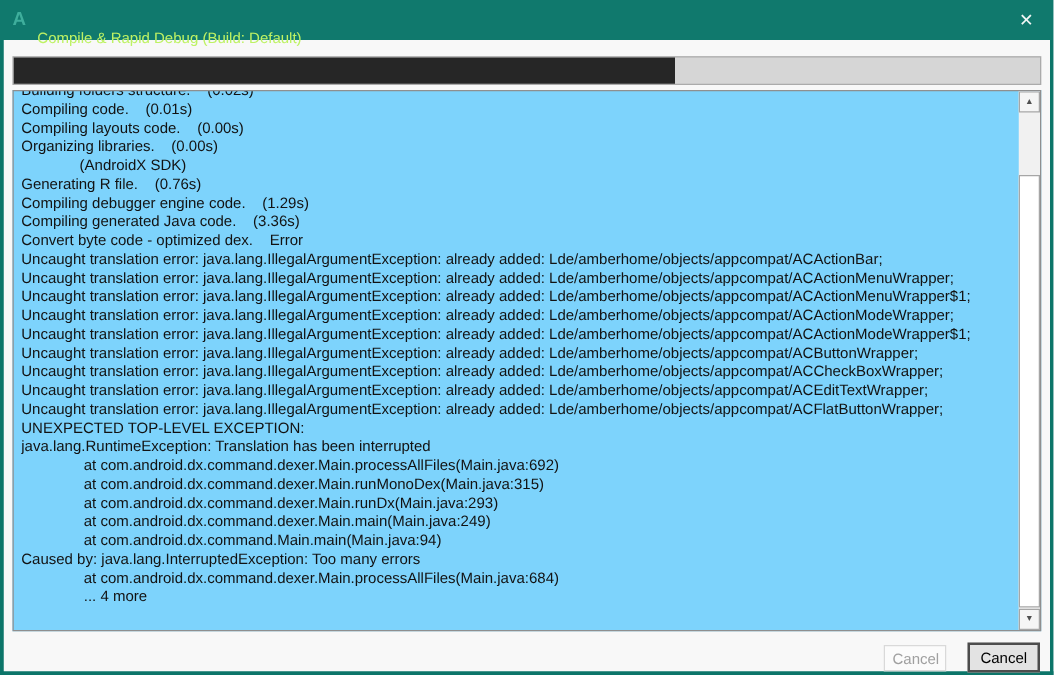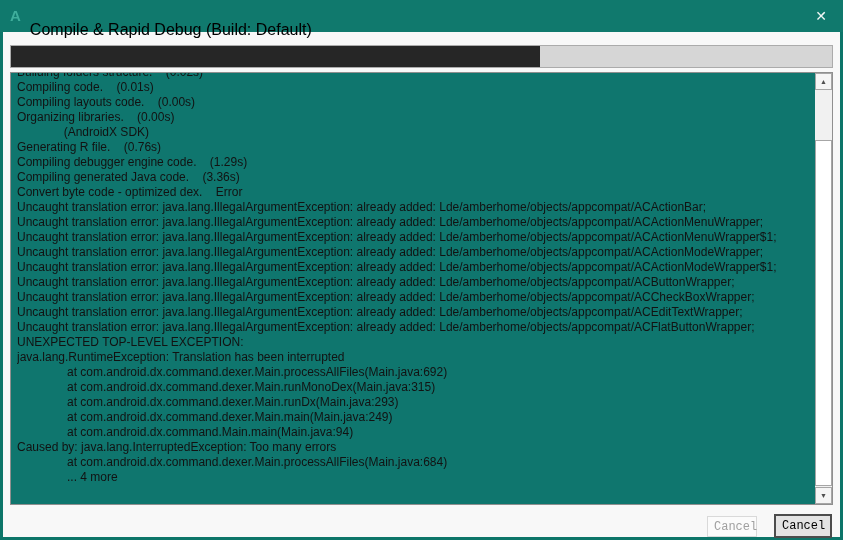--- a/index.html
+++ b/index.html
@@ -12,41 +12,41 @@
   .titlebar {
     position:absolute; left:0; top:0; width:843px; height:32px;
     background:var(--accent-titlebar,#10796d);
     display:flex; align-items:center;
   }
   .app-icon {
     margin-left:10px; font-weight:bold; font-size:15px;
     color:var(--accent-icon,#3fae9c); line-height:32px;
   }
   .title {
-    margin-left:9px; color:#000000; font-size:16px; line-height:32px;margin-top:28px;
+    margin-left:9px; color:#bef264; font-size:12px; line-height:32px;margin-top:28px;
   }
   .close-btn {
     position:absolute; right:0; top:0; width:44px; height:32px;
     display:flex; align-items:center; justify-content:center; cursor:pointer;
   }
   .close-btn span { color:#f2f7f6; font-size:14px; }
   .edge { position:absolute; background:var(--accent,#0c7569); }
   .edge-left  { left:0; top:32px; width:3px; height:508px; }
   .edge-right { left:840px; top:32px; width:3px; height:508px; }
   .edge-bottom{ left:0; top:537px; width:843px; height:3px; }
   .progressbar {
     position:absolute; left:10px; top:45px; width:823px; height:23px;
     background:var(--progress-track,#d6d6d6); border:1px solid #ababab;
   }
   .progress-fill {
     height:100%; background:var(--progress-fill,#262626); width:0%;
   }
   .log-box {
     position:absolute; left:10px; top:72px; width:823px; height:433px;
-    background:#0f766e; border:1px solid #8f8f8f; overflow:hidden;
+    background:#7dd3fc; border:1px solid #8f8f8f; overflow:hidden;
   }
   .log-lines {
     position:absolute; left:6px; top:-8px; right:20px;
     font-size:12px; line-height:15px; color:#121212;
     white-space:pre; overflow:hidden;
   }
   .scrollbar {
     position:absolute; right:0; top:0; bottom:0; width:17px;
     background:#f1f1f1; display:flex; flex-direction:column;
   }
@@ -54,21 +54,21 @@
     height:17px; flex:0 0 17px; background:#f5f5f5; border:1px solid #a6a6a6;
     display:flex; align-items:center; justify-content:center; cursor:pointer;
   }
   .sb-btn span { font-size:7px; color:#4f4f4f; line-height:7px; }
   .sb-track { position:relative; flex:1 1 auto; }
   .sb-thumb {
     position:absolute; left:0; width:17px; top:50px; height:346px;
     background:#ffffff; border:1px solid #a6a6a6; cursor:pointer;
   }
   .btn {
-    position:absolute; font-family:Liberation Mono, monospace;
+    position:absolute; font-family:Liberation Sans, sans-serif;
     font-size:12px; cursor:pointer;
   }
   .btn-cancel {
     left:707px; top:516px; width:50px; height:21px;
     background:#fbfbfb; border:1px solid #d9d9d9; color:#a0a0a0;
   }
   .btn-close {
     left:774px; top:514px; width:58px; height:24px;
     background:#e3e3e3; border:2px solid #4c4c4c; color:#000000;
   }

